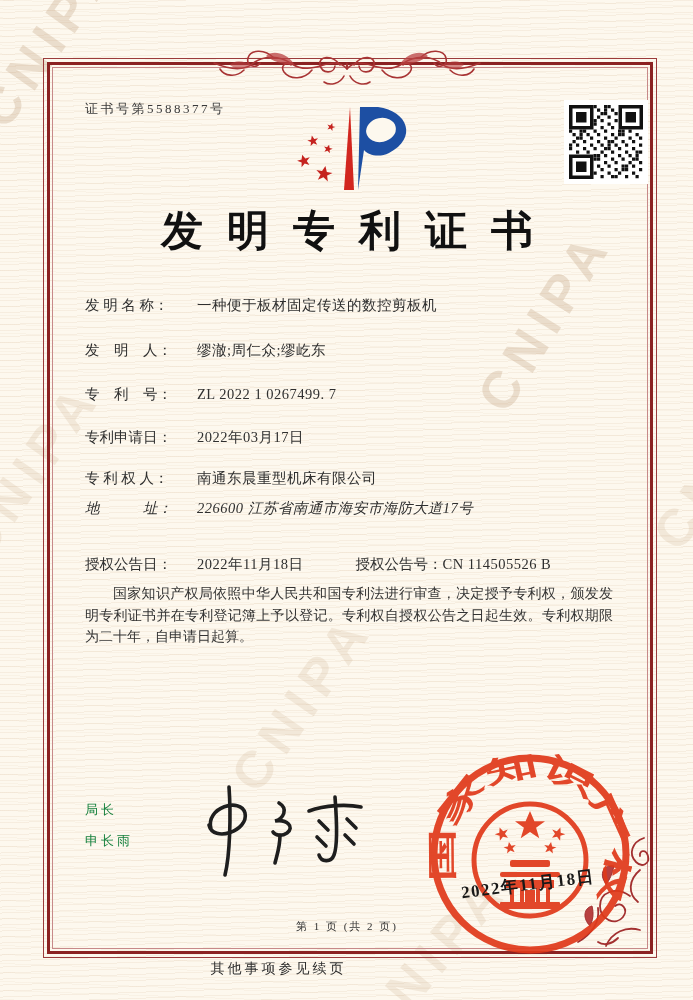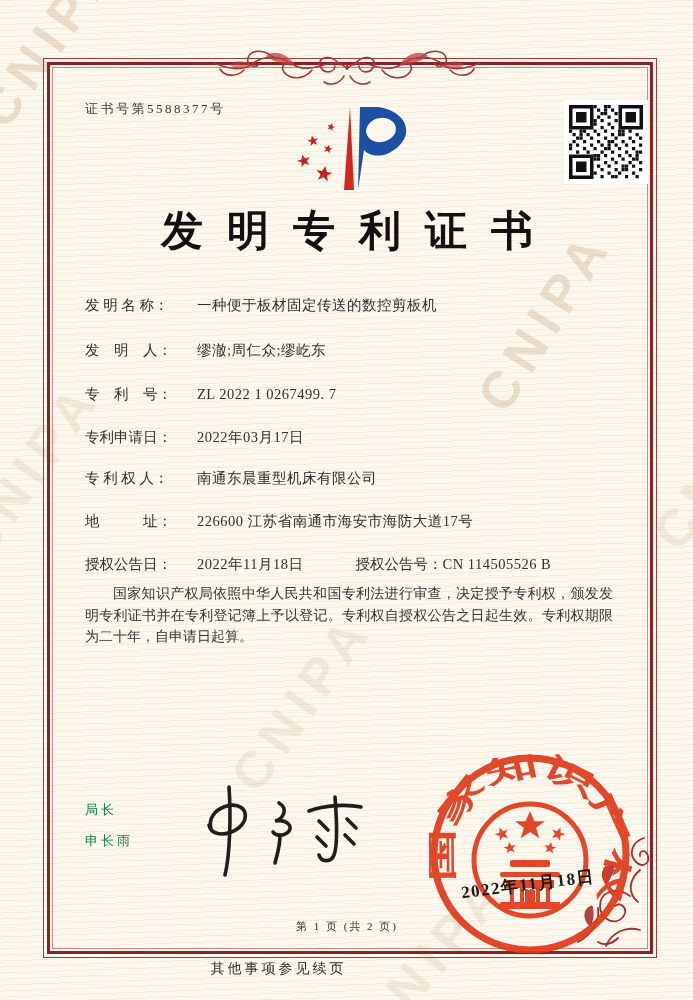--- a/index.html
+++ b/index.html
@@ -131,21 +131,21 @@
     </div>
     <div class="row" style="top:96px;">
       <span class="lbl">专　利　号：</span><span class="val">ZL 2022 1 0267499. 7</span>
     </div>
     <div class="row" style="top:139px;">
       <span class="lbl">专利申请日：</span><span class="val">2022年03月17日</span>
     </div>
     <div class="row" style="top:180px;">
       <span class="lbl">专 利 权 人：</span><span class="val">南通东晨重型机床有限公司</span>
     </div>
-    <div class="row" style="top:223px;">
+    <div class="row" style="top:210px;font-style:italic;">
       <span class="lbl">地　　　址：</span><span class="val">226600 江苏省南通市海安市海防大道17号</span>
     </div>
     <div class="row" style="top:266px;">
       <span class="lbl">授权公告日：</span><span class="val">2022年11月18日</span><span class="grant2"><span>授权公告号：</span><span class="val">CN 114505526 B</span></span>
     </div>
   </div>
 
   <div class="paras">
     <p>国家知识产权局依照中华人民共和国专利法进行审查，决定授予专利权，颁发发明专利证书并在专利登记簿上予以登记。专利权自授权公告之日起生效。专利权期限为二十年，自申请日起算。</p>
   </div>

